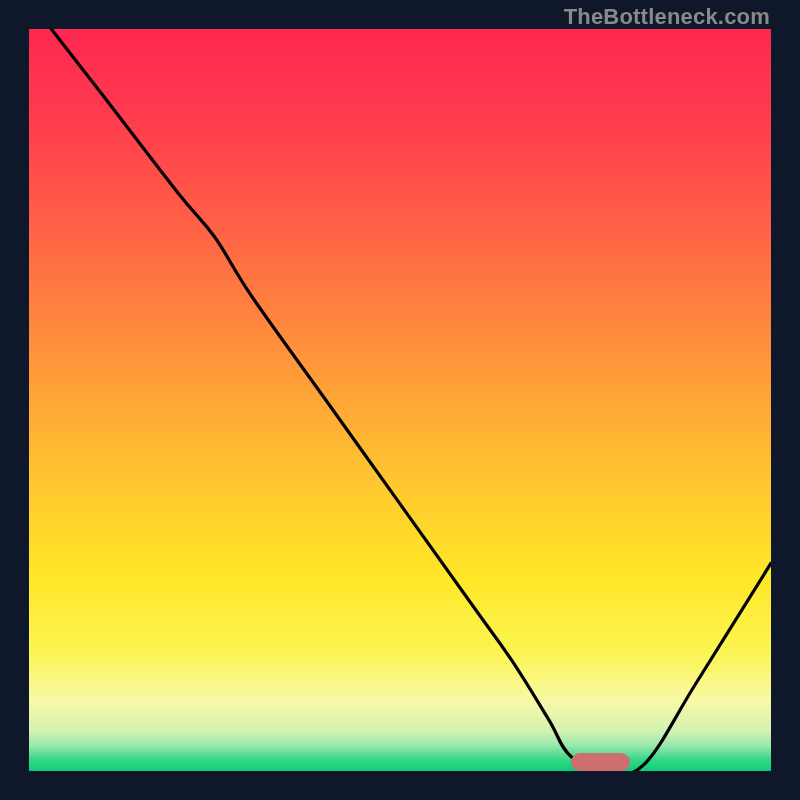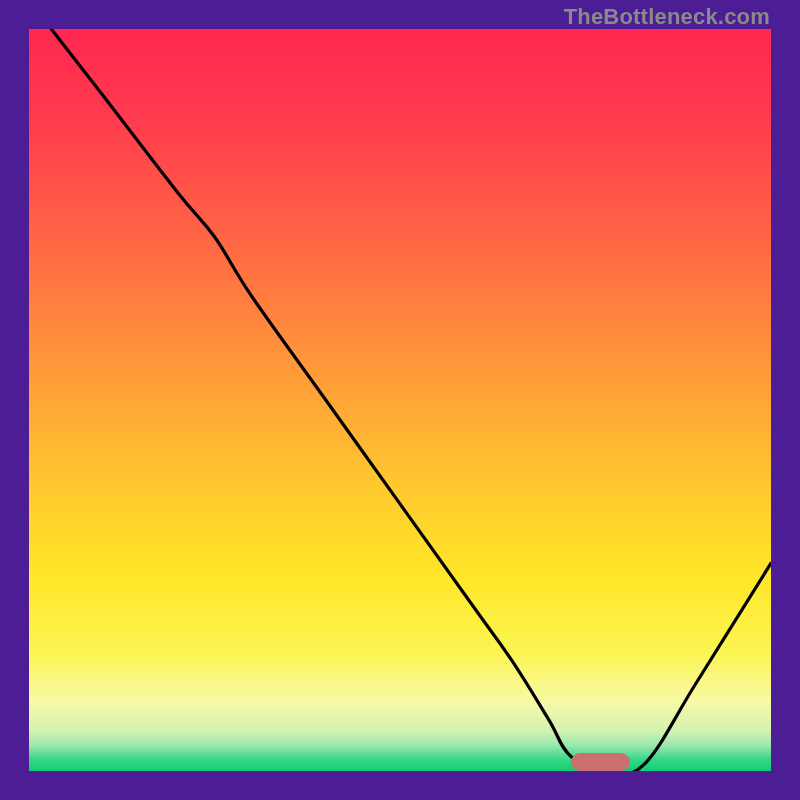--- a/index.html
+++ b/index.html
@@ -9,21 +9,21 @@
     height: 800px;
     background: #000;
     overflow: hidden;
   }
   .frame {
     position: absolute;
     left: 0;
     top: 0;
     width: 800px;
     height: 800px;
-    background: #4c1d95;
+    background: #0f172a;
   }
   .plot-area {
     position: absolute;
     left: 29px;
     top: 29px;
     width: 742px;
     height: 742px;
     overflow: hidden;
   }
   .gradient {

